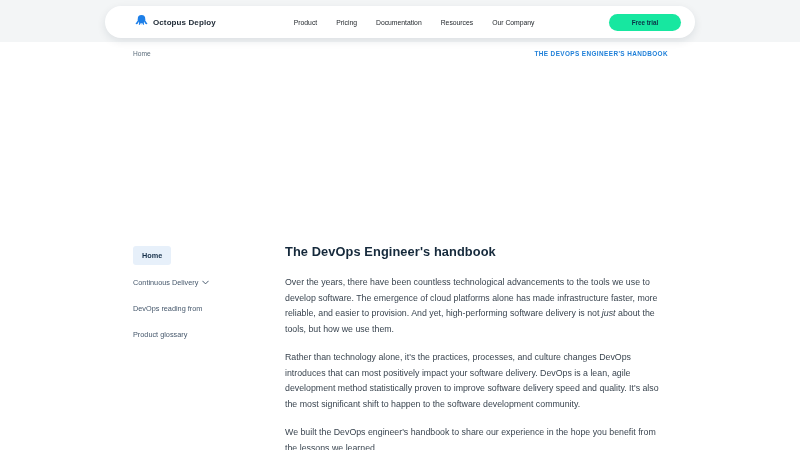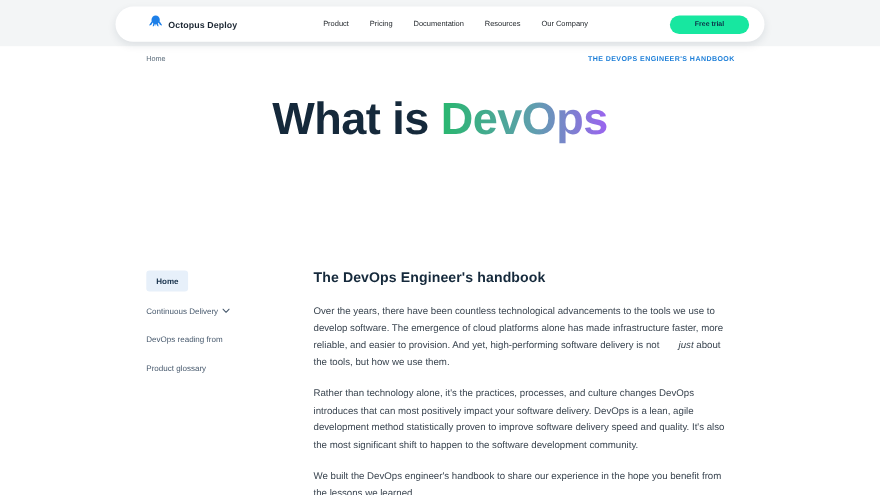--- a/index.html
+++ b/index.html
@@ -75,21 +75,21 @@
     padding: 5px 9px; border-radius: 3px;
     display: inline-flex; margin-bottom: 8px;
   }
   .side-group { display: flex; flex-direction: column; align-items: flex-start; }
   .chev { width: 7px; height: 5px; display: inline-block; }
   
   .article { position: absolute; top: 244px; left: 285px; width: 384px; }
   .article h2 { font-size: 12.8px; font-weight: 800; color: #15293b; letter-spacing: 0.1px; }
   .article p  { font-size: 8.8px; line-height: 15.5px; color: #3a4550; margin-top: 13px; }
   .article p:first-of-type { margin-top: 16px; }
-  .italic { font-style: italic; margin-left: 15px; }
+  .italic { font-style: italic; }
 </style>
 </head>
 <body>
 
 <div class="top-band"></div>
 
 <header class="header-pill">
   <div class="brand">
     <span>
       <svg width="13" height="13" viewBox="0 0 24 24">
@@ -114,21 +114,20 @@
   </nav>
   <button class="cta-btn">Free trial</button>
 </header>
 
 <div class="crumb-row">
   <span class="crumb-home">Home</span>
   <span class="handbook-label">THE DEVOPS ENGINEER'S HANDBOOK</span>
 </div>
 
 <section class="hero">
-  <h1><span>What is </span><span class="grad">DevOps</span></h1>
 </section>
 
 <aside class="sidebar side-group">
   <span class="side-item active">Home</span>
   <span class="side-item">
     <span>Continuous Delivery</span>
     <svg class="chev" viewBox="0 0 10 6">
       <polyline points="1,1 5,5 9,1" fill="none" stroke="#46586c" stroke-width="1.4" stroke-linecap="round" stroke-linejoin="round"></polyline>
     </svg>
   </span>

